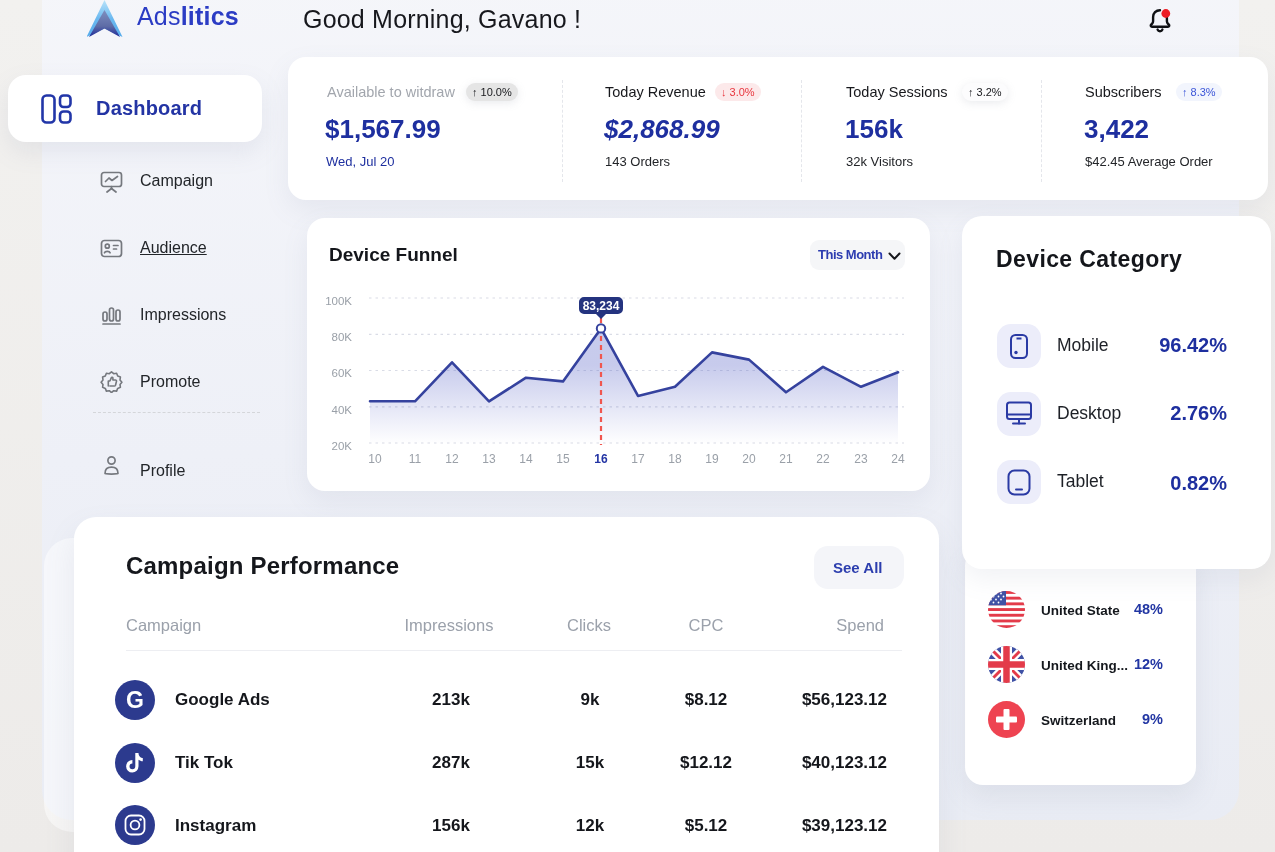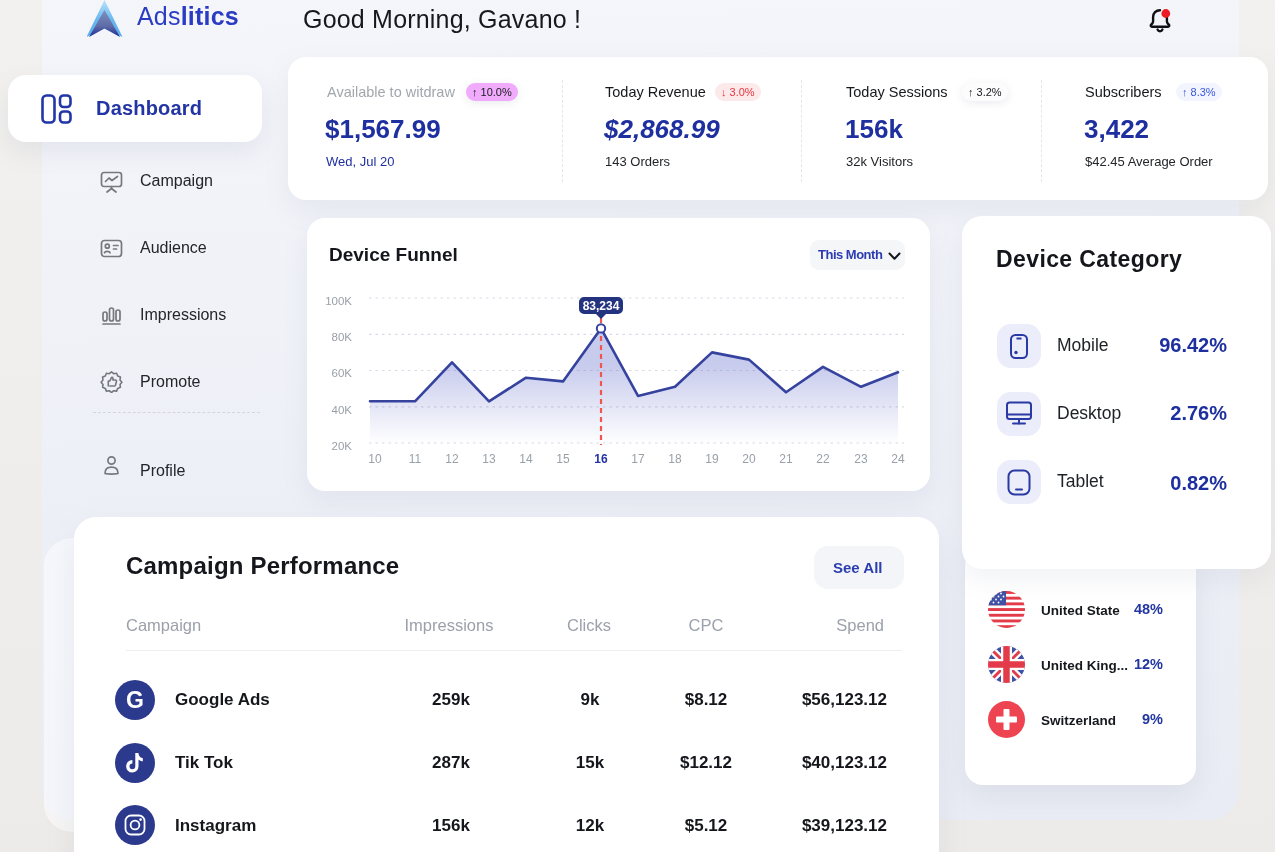--- a/index.html
+++ b/index.html
@@ -50,21 +50,21 @@
 </svg>
 <div class="abs" style="left:140px;top:172px;font-size:16px;font-weight:500;color:#222529;">Campaign</div>
 
 <svg class="abs" style="left:100px;top:237px" width="23" height="23" viewBox="0 0 23 23" fill="none" stroke="#75787e" stroke-width="1.7" stroke-linecap="round" stroke-linejoin="round">
   <rect x="1.5" y="3.5" width="20" height="16" rx="3"></rect>
   <circle cx="7.3" cy="9.2" r="2"></circle>
   <path d="M4.5 15.8 c0.6-2 5-2 5.6 0"></path>
   <line x1="13.5" y1="8.5" x2="18" y2="8.5"></line>
   <line x1="13.5" y1="12" x2="16.5" y2="12"></line>
 </svg>
-<div class="abs" style="left:140px;top:239px;font-size:16px;font-weight:500;color:#222529;">Audience</div>
+<div class="abs" style="left:140px;top:239px;font-size:16px;font-weight:500;color:#222529;text-decoration:underline;">Audience</div>
 
 <svg class="abs" style="left:100px;top:303px" width="23" height="23" viewBox="0 0 23 23" fill="none" stroke="#75787e" stroke-width="1.7" stroke-linecap="round" stroke-linejoin="round">
   <rect x="3" y="9" width="4" height="9" rx="2"></rect>
   <rect x="9.5" y="5" width="4" height="13" rx="2"></rect>
   <rect x="16" y="7" width="4" height="11" rx="2"></rect>
   <line x1="3" y1="21" x2="20" y2="21"></line>
 </svg>
 <div class="abs" style="left:140px;top:306px;font-size:16px;font-weight:500;color:#222529;">Impressions</div>
 
 <svg class="abs" style="left:100px;top:370px" width="23" height="23" viewBox="0 0 23 23" fill="none" stroke="#75787e" stroke-width="1.6" stroke-linecap="round" stroke-linejoin="round">
@@ -87,21 +87,21 @@
   <path d="M11.6 23.6 c.4 1.1 1.3 1.7 2.4 1.7 s2-.6 2.4-1.7" stroke="#101114" stroke-width="2.4" stroke-linecap="round"></path>
   <circle cx="19.8" cy="7.5" r="4.4" fill="#ec1c24"></circle>
 </svg>
 
 <div class="card" style="left:288px;top:57px;width:980px;height:143px;border-radius:18px;box-shadow:0 10px 26px rgba(120,130,160,0.10);"></div>
 <div class="abs" style="left:562px;top:80px;height:102px;border-left:1.6px dashed #e4e6eb;"></div>
 <div class="abs" style="left:801px;top:80px;height:102px;border-left:1.6px dashed #e4e6eb;"></div>
 <div class="abs" style="left:1041px;top:80px;height:102px;border-left:1.6px dashed #e4e6eb;"></div>
 
 <div class="abs" style="left:327px;top:84px;font-size:14.5px;color:#a2a6ad;">Available to witdraw</div>
-<div class="abs" style="left:466px;top:83px;font-size:11px;color:#17181c;background:#f0abfc;border-radius:9px;padding:3px 6px;box-shadow:0 2px 8px rgba(140,145,160,0.18);">↑ 10.0%</div>
+<div class="abs" style="left:466px;top:83px;font-size:11px;color:#17181c;background:#e5e5e5;border-radius:9px;padding:3px 6px;box-shadow:0 2px 8px rgba(140,145,160,0.18);">↑ 10.0%</div>
 <div class="abs navy" style="left:325px;top:114px;font-size:26px;font-weight:700;">$1,567.99</div>
 <div class="abs navy" style="left:326px;top:154px;font-size:13px;font-weight:500;">Wed, Jul 20</div>
 
 <div class="abs" style="left:605px;top:84px;font-size:14.5px;color:#17181c;">Today Revenue</div>
 <div class="abs" style="left:715px;top:83px;font-size:11px;color:#e8363e;background:#fce9ea;border-radius:9px;padding:3px 6px;">↓ 3.0%</div>
 <div class="abs navy" style="left:604px;top:114px;font-size:26px;font-weight:700;font-style:italic;">$2,868.99</div>
 <div class="abs" style="left:605px;top:154px;font-size:13px;color:#232529;">143 Orders</div>
 
 <div class="abs" style="left:846px;top:84px;font-size:14.5px;color:#17181c;">Today Sessions</div>
 <div class="abs" style="left:962px;top:83px;font-size:11px;color:#17181c;background:#fcfcfd;border-radius:9px;padding:3px 6px;box-shadow:0 2px 8px rgba(140,145,160,0.18);">↑ 3.2%</div>
@@ -269,21 +269,21 @@
 <div class="abs" style="left:126px;top:616px;font-size:16.5px;color:#9ba1ab;">Campaign</div>
 <div class="abs" style="left:449px;top:616px;font-size:16.5px;color:#9ba1ab;transform:translateX(-50%);">Impressions</div>
 <div class="abs" style="left:589px;top:616px;font-size:16.5px;color:#9ba1ab;transform:translateX(-50%);">Clicks</div>
 <div class="abs" style="left:706px;top:616px;font-size:16.5px;color:#9ba1ab;transform:translateX(-50%);">CPC</div>
 <div class="abs" style="left:884px;top:616px;font-size:16.5px;color:#9ba1ab;transform:translateX(-100%);">Spend</div>
 <div class="abs" style="left:126px;top:650px;width:776px;border-top:1.5px solid #edeef2;"></div>
 
 <div class="abs" style="left:115px;top:680px;width:40px;height:40px;border-radius:50%;background:#2c3a8e;"></div>
 <div class="abs" style="left:135px;top:700px;transform:translate(-50%,-50%);font-size:23px;font-weight:700;color:#fff;font-family:'Liberation Sans',sans-serif;">G</div>
 <div class="abs" style="left:175px;top:690px;font-size:17px;font-weight:700;color:#15171c;">Google Ads</div>
-<div class="abs" style="left:451px;top:690px;font-size:17px;font-weight:700;color:#15171c;transform:translateX(-50%);">259k</div>
+<div class="abs" style="left:451px;top:690px;font-size:17px;font-weight:700;color:#15171c;transform:translateX(-50%);">213k</div>
 <div class="abs" style="left:590px;top:690px;font-size:17px;font-weight:700;color:#15171c;transform:translateX(-50%);">9k</div>
 <div class="abs" style="left:706px;top:690px;font-size:17px;font-weight:700;color:#15171c;transform:translateX(-50%);">$8.12</div>
 <div class="abs" style="left:887px;top:690px;font-size:17px;font-weight:700;color:#15171c;transform:translateX(-100%);">$56,123.12</div>
 
 <div class="abs" style="left:115px;top:743px;width:40px;height:40px;border-radius:50%;background:#2c3a8e;"></div>
 <svg class="abs" style="left:125px;top:752px" width="20" height="22" viewBox="0 0 20 22" fill="#fff">
   <path d="M13.5 1 h-3.2 v13.3 a2.9 2.9 0 1 1 -2.9 -2.9 v-3.3 a6.2 6.2 0 1 0 6.1 6.2 v-6.6 c1.2 .9 2.7 1.5 4.3 1.5 v-3.2 c-2.4 0 -4.3 -2.2 -4.3 -5 Z"></path>
 </svg>
 <div class="abs" style="left:175px;top:753px;font-size:17px;font-weight:700;color:#15171c;">Tik Tok</div>
 <div class="abs" style="left:451px;top:753px;font-size:17px;font-weight:700;color:#15171c;transform:translateX(-50%);">287k</div>

